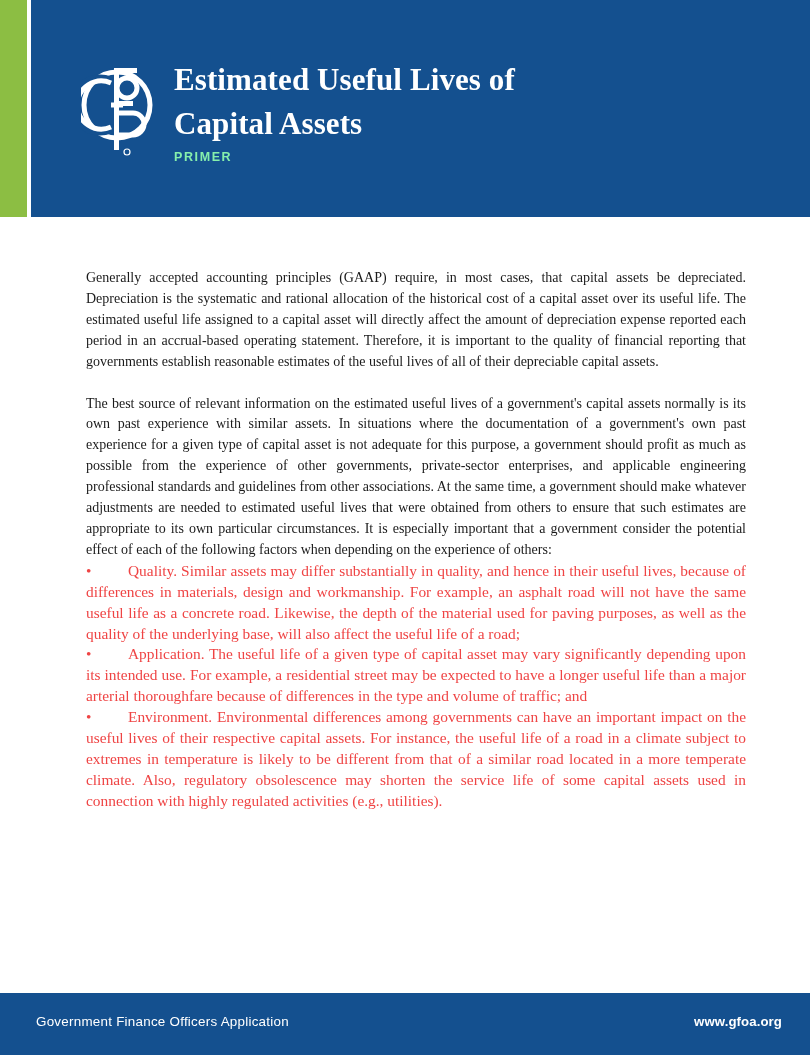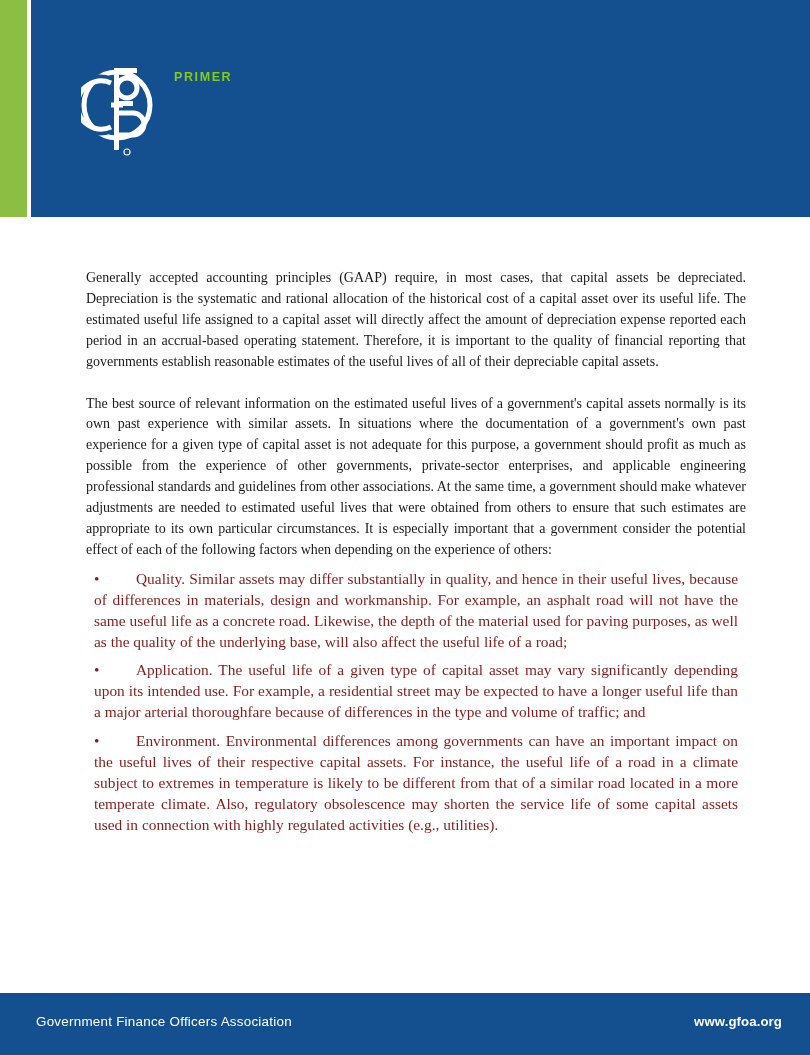--- a/index.html
+++ b/index.html
@@ -68,22 +68,22 @@
     font-weight: bold;
     font-size: 31px;
     line-height: 44px;
     letter-spacing: 0.1px;
     margin: 0;
   }
   .doc-title .tline {
     display: block;
   }
   .primer-label {
-    margin-top: 12px;
-    color: #84cc16;
+    margin-top: 4px;
+    color: #86efac;
     font-family: "Liberation Sans", sans-serif;
     font-weight: bold;
     font-size: 12.5px;
     letter-spacing: 1.6px;
   }
 
   
   .content {
     position: absolute;
     left: 86px;
@@ -102,23 +102,23 @@
   .para:last-child {
     margin-bottom: 0;
   }
   .para-tight {
     margin-bottom: 0;
   }
   .bullet-para {
     font-family: "Liberation Serif", serif;
     font-size: 15.4px;
     line-height: 20.9px;
-    color: #7f1d1d;
+    color: #ef4444;
     text-align: justify;
-    margin: 8px;
+    margin: 0;
   }
   .bullet-mark {
     display: inline-block;
     width: 42px;
   }
 
   
   .footer-band {
     position: absolute;
     left: 0;
@@ -175,20 +175,24 @@
 
           <circle cx="46" cy="33" r="10" fill="none" stroke="#ffffff" stroke-width="5"></circle>
 
           <path d="M38 58 L 52 58 A 11 11 0 0 1 52 80 L 38 80" fill="none" stroke="#ffffff" stroke-width="5"></path>
 
           <circle cx="46" cy="97" r="3" fill="none" stroke="#ffffff" stroke-width="1.2"></circle>
         </svg>
       </div>
 
       <div class="title-block">
+        <h1 class="doc-title">
+          <span class="tline">Estimated Useful Lives of</span>
+          <span class="tline">Capital Assets</span>
+        </h1>
         <div class="primer-label">PRIMER</div>
       </div>
 
     </div>
   </div>
 </div>
 
 <div class="content">
 
   <p class="para">Generally accepted accounting principles (GAAP) require, in most cases, that capital assets be depreciated.  Depreciation is the systematic and rational allocation of the historical cost of a capital asset over its useful life. The estimated useful life assigned to a capital asset will directly affect the amount of depreciation expense reported each period in an accrual-based operating statement. Therefore, it is important to the quality of financial reporting that governments establish reasonable estimates of the useful lives of all of their depreciable capital assets.</p>
@@ -203,15 +207,15 @@
     <span class="bullet-mark">•</span><span>Application. The useful life of a given type of capital asset may vary significantly depending upon its intended use. For example, a residential street may be expected to have a longer useful life than a major arterial thoroughfare because of differences in the type and volume of traffic; and</span>
   </p>
 
   <p class="bullet-para">
     <span class="bullet-mark">•</span><span>Environment. Environmental differences among governments can have an important impact on the useful lives of their respective capital assets. For instance, the useful life of a road in a climate subject to extremes in temperature is likely to be different from that of a similar road located in a more temperate climate. Also, regulatory obsolescence may shorten the service life of some capital assets used in connection with highly regulated activities (e.g., utilities).</span>
   </p>
 
 </div>
 
 <div class="footer-band">
-  <div class="footer-org">Government Finance Officers Association</div>
+  <div class="footer-org">Government Finance Officers Application</div>
   <div class="footer-url">www.gfoa.org</div>
 </div>
 
 </body></html>

